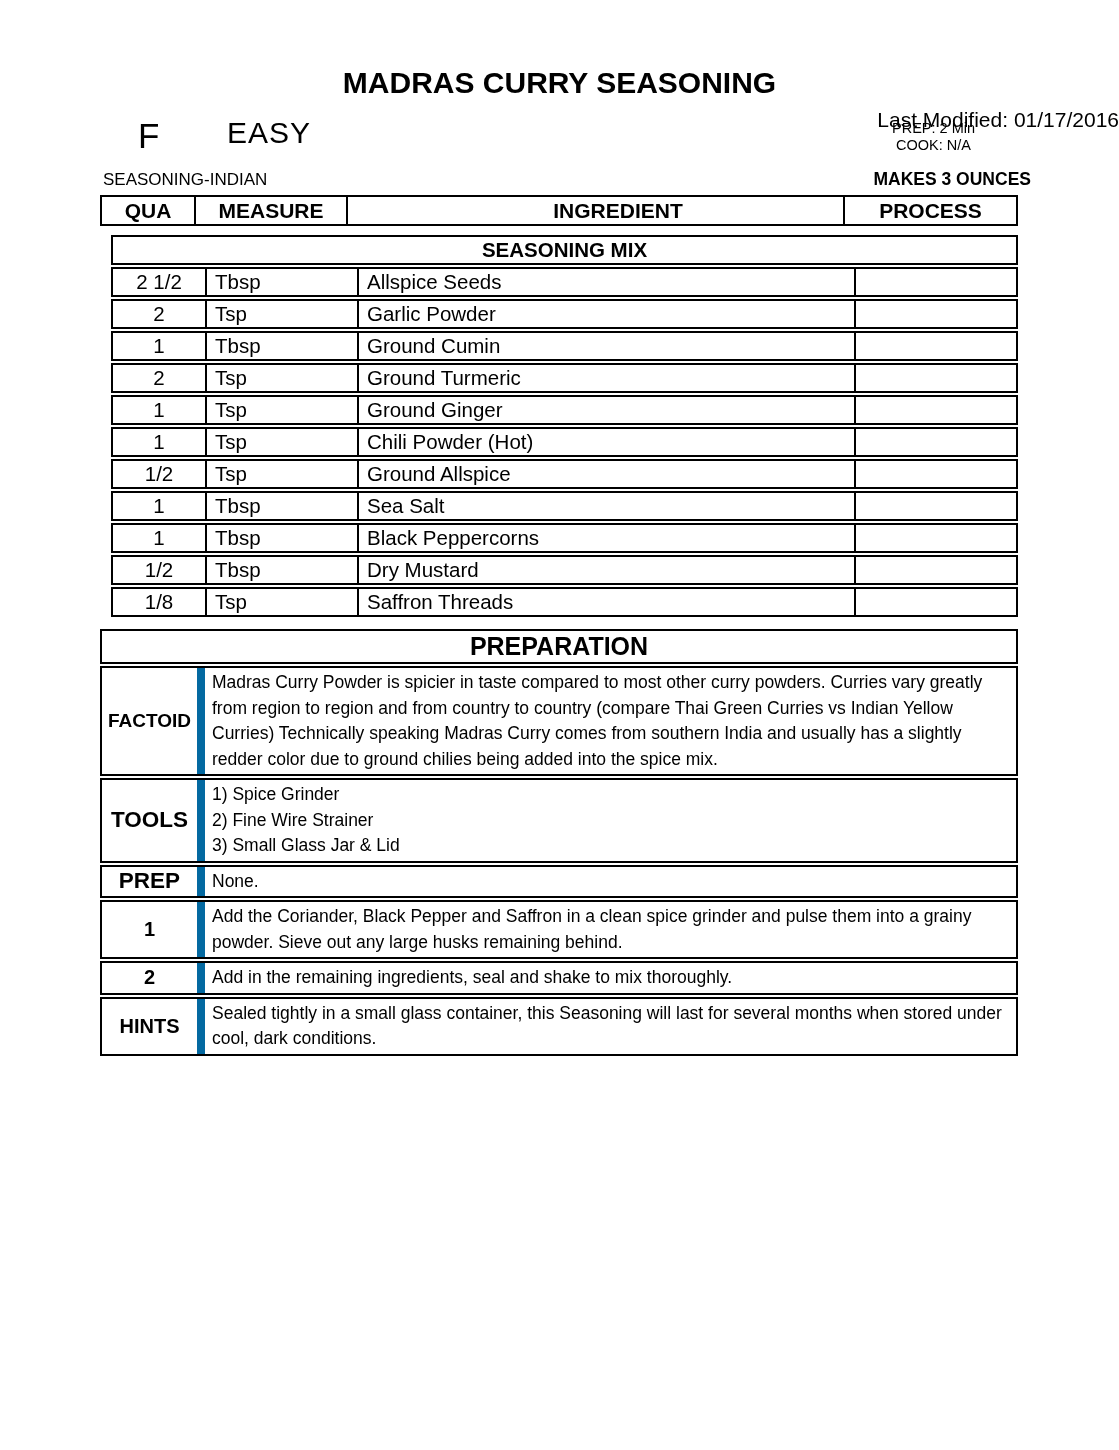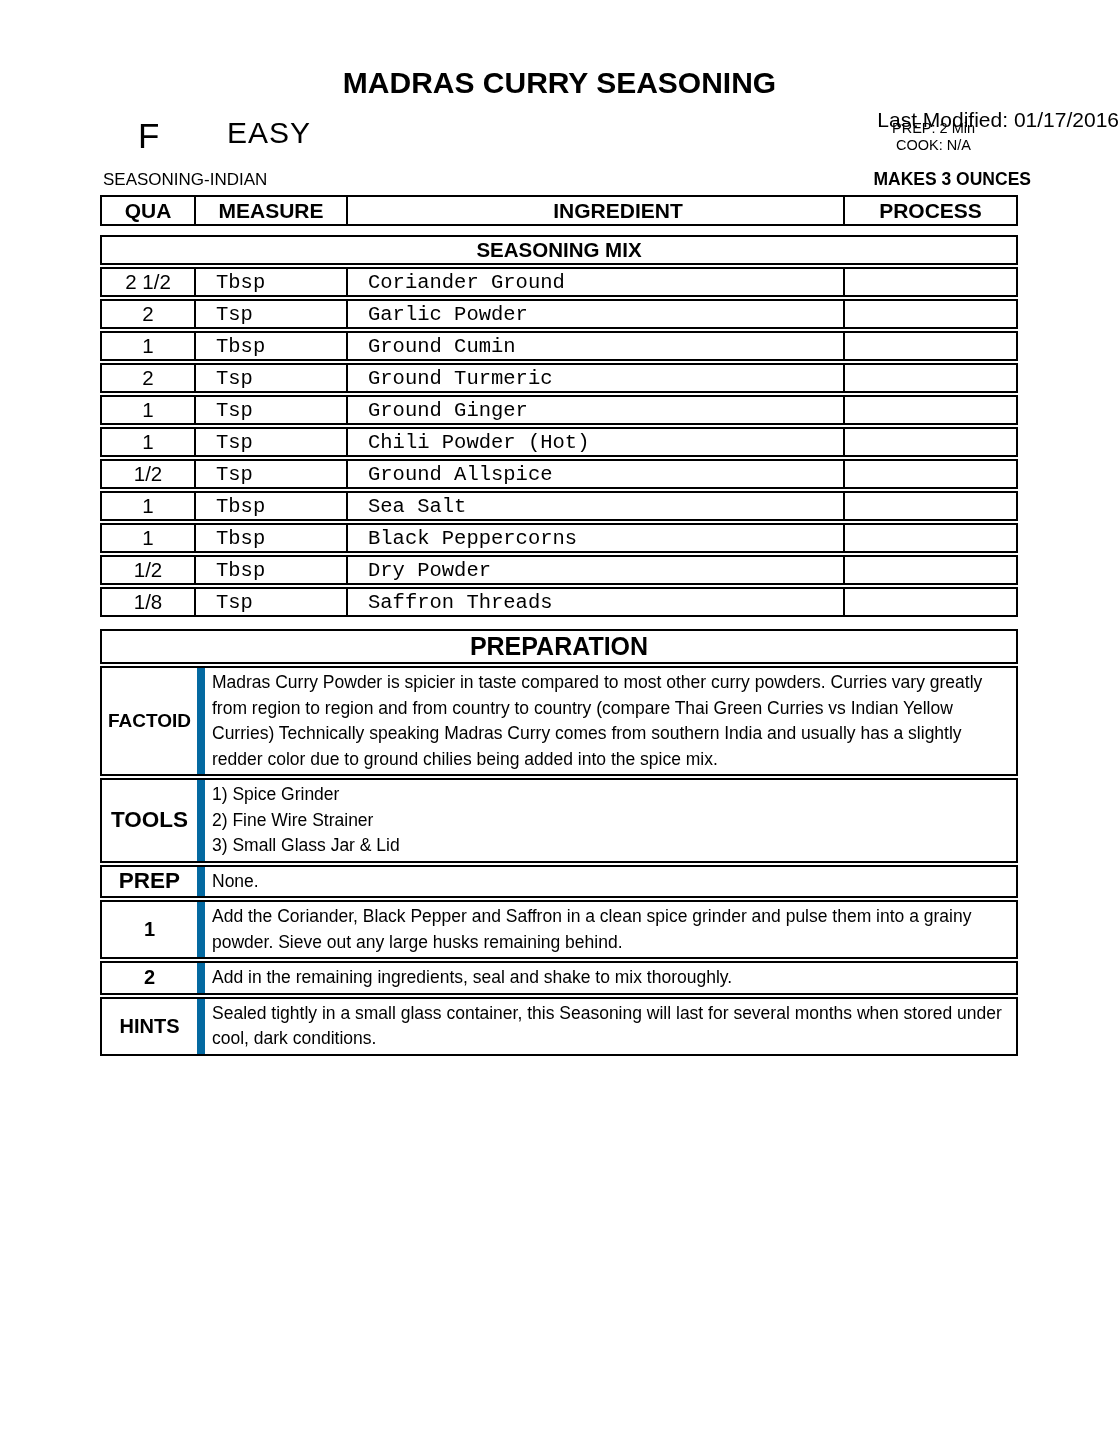--- a/index.html
+++ b/index.html
@@ -54,25 +54,25 @@
   }
   .cols-header { height: 31px; font-weight: bold; font-size: 21px; margin-bottom: 9px; }
   .cols-header .cell { display: flex; align-items: center; justify-content: center; }
   .cell { overflow: hidden; }
   .c-qua        { width: 92px;  flex-shrink: 0; }
   .c-measure    { width: 152px; flex-shrink: 0; border-left: 2px solid #000; }
   .c-ingredient { width: 497px; flex-shrink: 0; border-left: 2px solid #000; padding-left: 45px; }
   .c-process    { flex: 1; border-left: 2px solid #000; }
 
   .ing-table { display: flex; flex-direction: column; row-gap: 2px; }
-  .ing-table .brow { height: 30px; font-size: 20.5px; }
+  .ing-table .brow { height: 30px; font-size: 20.5px; margin-left: 11px; }
   .section-row { justify-content: center; align-items: center; font-weight: bold; font-size: 21px; }
   .ing-table .cell { display: flex; align-items: center; }
   .ing-table .c-qua { justify-content: center; }
-  .ing-table .c-measure, .ing-table .c-ingredient { padding-left: 20px; font-family: Liberation Mono, monospace; }
+  .ing-table .c-measure, .ing-table .c-ingredient { padding-left: 8px; }
 
   .prep-table { display: flex; flex-direction: column; row-gap: 2px; margin-top: 12px; }
   .prep-title-row { height: 35px; justify-content: center; align-items: center; font-weight: bold; font-size: 25px; }
   .plabel {
     width: 95px; flex-shrink: 0;
     display: flex; align-items: center; justify-content: center;
     font-weight: bold; text-align: center;
   }
   .lbl-sm { font-size: 19px; text-align: center; }
   .lbl-md { font-size: 20px; }
@@ -110,21 +110,21 @@
     </div>
 
     <div class="ing-table">
       <div class="brow section-row">
         <span>SEASONING MIX</span>
       </div>
 
       <div class="brow">
         <div class="cell c-qua">2 1/2</div>
         <div class="cell c-measure">Tbsp</div>
-        <div class="cell c-ingredient">Coriander Ground</div>
+        <div class="cell c-ingredient">Allspice Seeds</div>
         <div class="cell c-process"></div>
       </div>
       <div class="brow">
         <div class="cell c-qua">2</div>
         <div class="cell c-measure">Tsp</div>
         <div class="cell c-ingredient">Garlic Powder</div>
         <div class="cell c-process"></div>
       </div>
       <div class="brow">
         <div class="cell c-qua">1</div>
@@ -164,21 +164,21 @@
       </div>
       <div class="brow">
         <div class="cell c-qua">1</div>
         <div class="cell c-measure">Tbsp</div>
         <div class="cell c-ingredient">Black Peppercorns</div>
         <div class="cell c-process"></div>
       </div>
       <div class="brow">
         <div class="cell c-qua">1/2</div>
         <div class="cell c-measure">Tbsp</div>
-        <div class="cell c-ingredient">Dry Powder</div>
+        <div class="cell c-ingredient">Dry Mustard</div>
         <div class="cell c-process"></div>
       </div>
       <div class="brow">
         <div class="cell c-qua">1/8</div>
         <div class="cell c-measure">Tsp</div>
         <div class="cell c-ingredient">Saffron Threads</div>
         <div class="cell c-process"></div>
       </div>
     </div>
 

